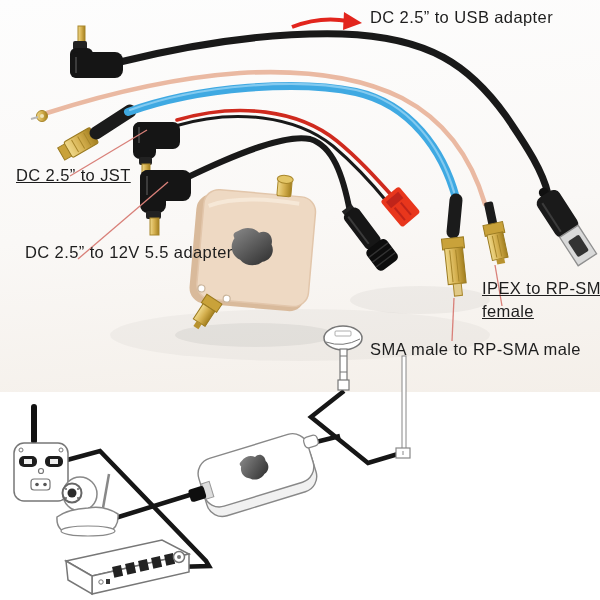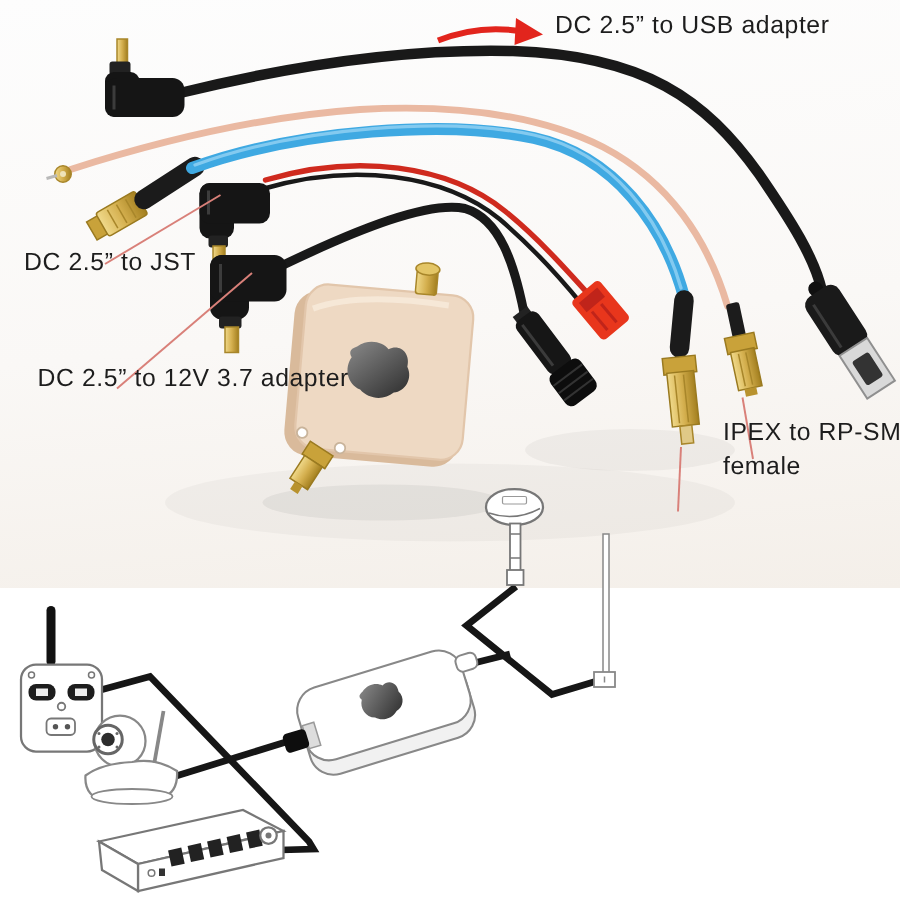--- a/index.html
+++ b/index.html
@@ -14,21 +14,21 @@
   }
   .diagram-bg{
     position:absolute;left:0;top:392px;width:600px;height:208px;
     background:#ffffff;
   }
   svg.scene{position:absolute;left:0;top:0;}
   .label{
     position:absolute;color:#1d1d1d;font-size:16.5px;letter-spacing:.4px;
     white-space:nowrap;line-height:24px;font-weight:500;
   }
-  .label .ln{display:block;}
+  .label .ln{display:block;text-decoration:underline;}
 </style>
 </head>
 <body>
 
 <div class="canvas">
   <div class="photo-bg"></div>
   <div class="diagram-bg"></div>
 
   <svg class="scene" width="600" height="600" viewBox="0 0 600 600">
     <defs>
@@ -253,20 +253,21 @@
       <line x1="403" y1="451" x2="403" y2="455" stroke-width="1"></line>
     </g>
   </svg>
 
   <div class="label" style="left:370px;top:5px;">DC 2.5” to USB adapter</div>
 
   <div class="label" style="left:16px;top:163px;">
     <span class="ln">DC 2.5” to JST</span>
   </div>
 
-  <div class="label" style="left:25px;top:240px;">DC 2.5” to 12V 3.7 adapter</div>
+  <div class="label" style="left:25px;top:240px;">DC 2.5” to 12V 5.5 adapter</div>
 
   <div class="label" style="left:482px;top:277px;line-height:23px;">
     <span class="ln">IPEX to RP-SMA</span>
     <span class="ln">female</span>
   </div>
 
+  <div class="label" style="left:370px;top:337px;">SMA male to RP-SMA male</div>
 </div>
 
 </body></html>

